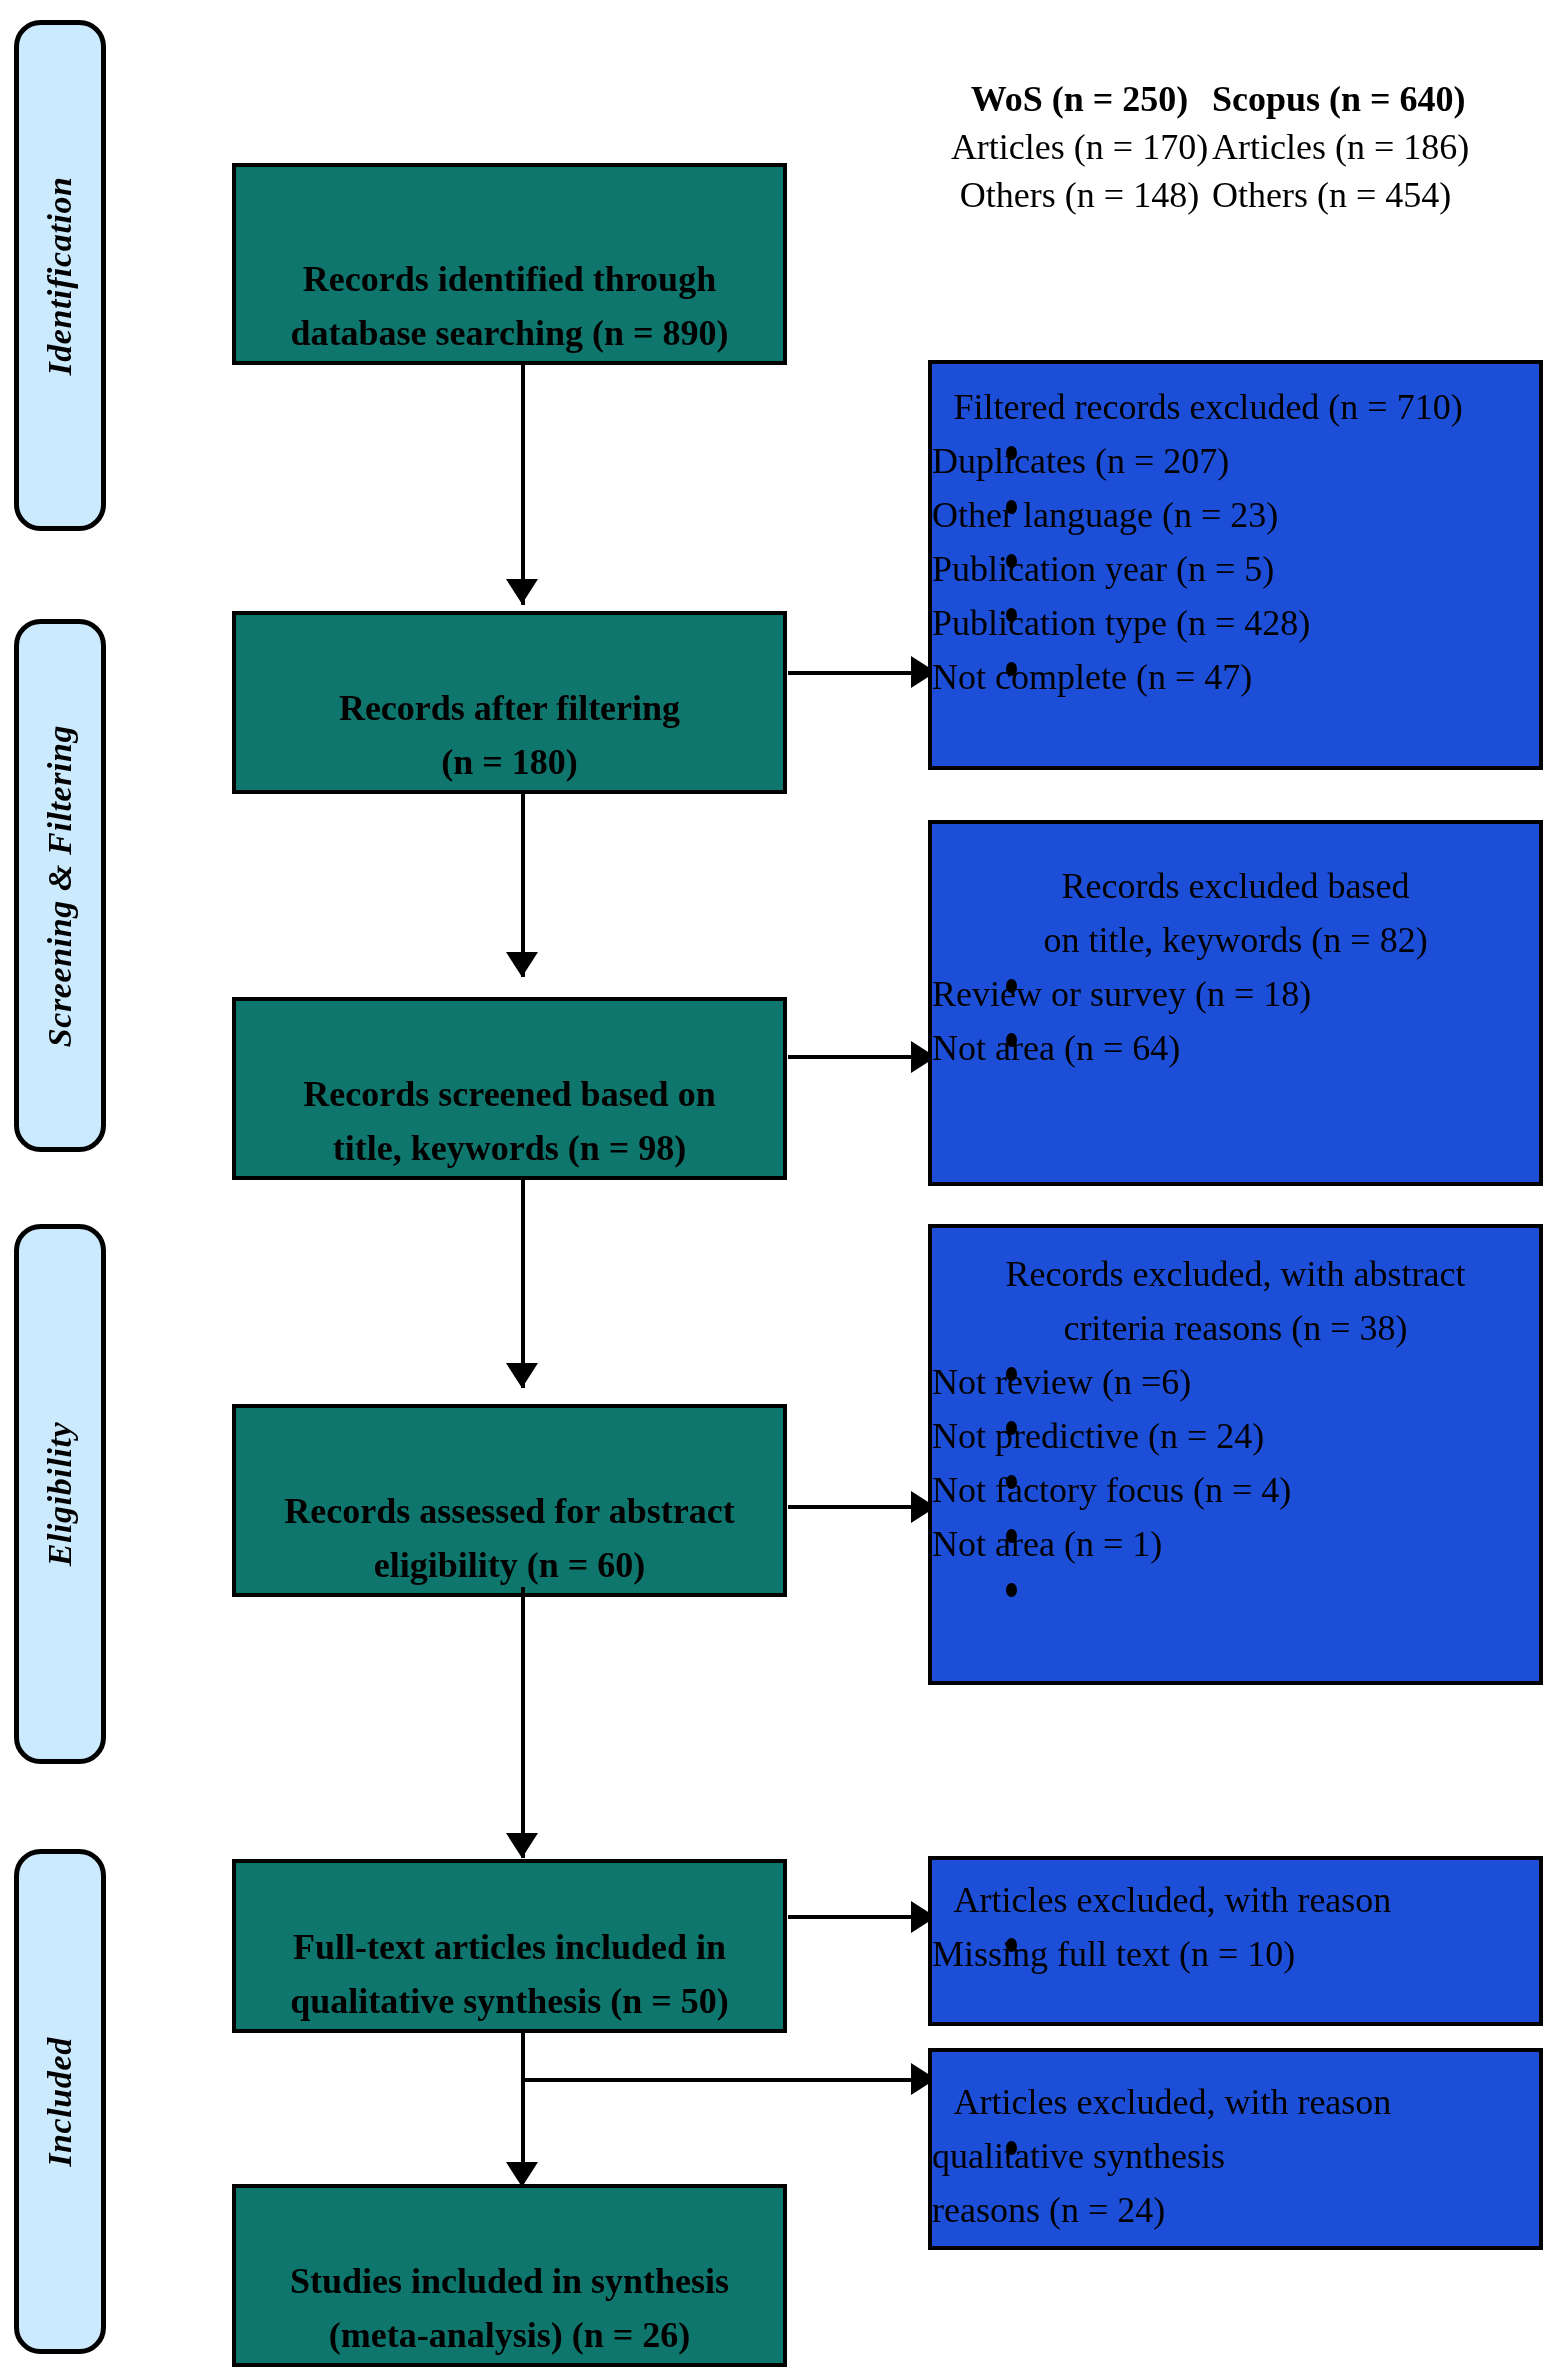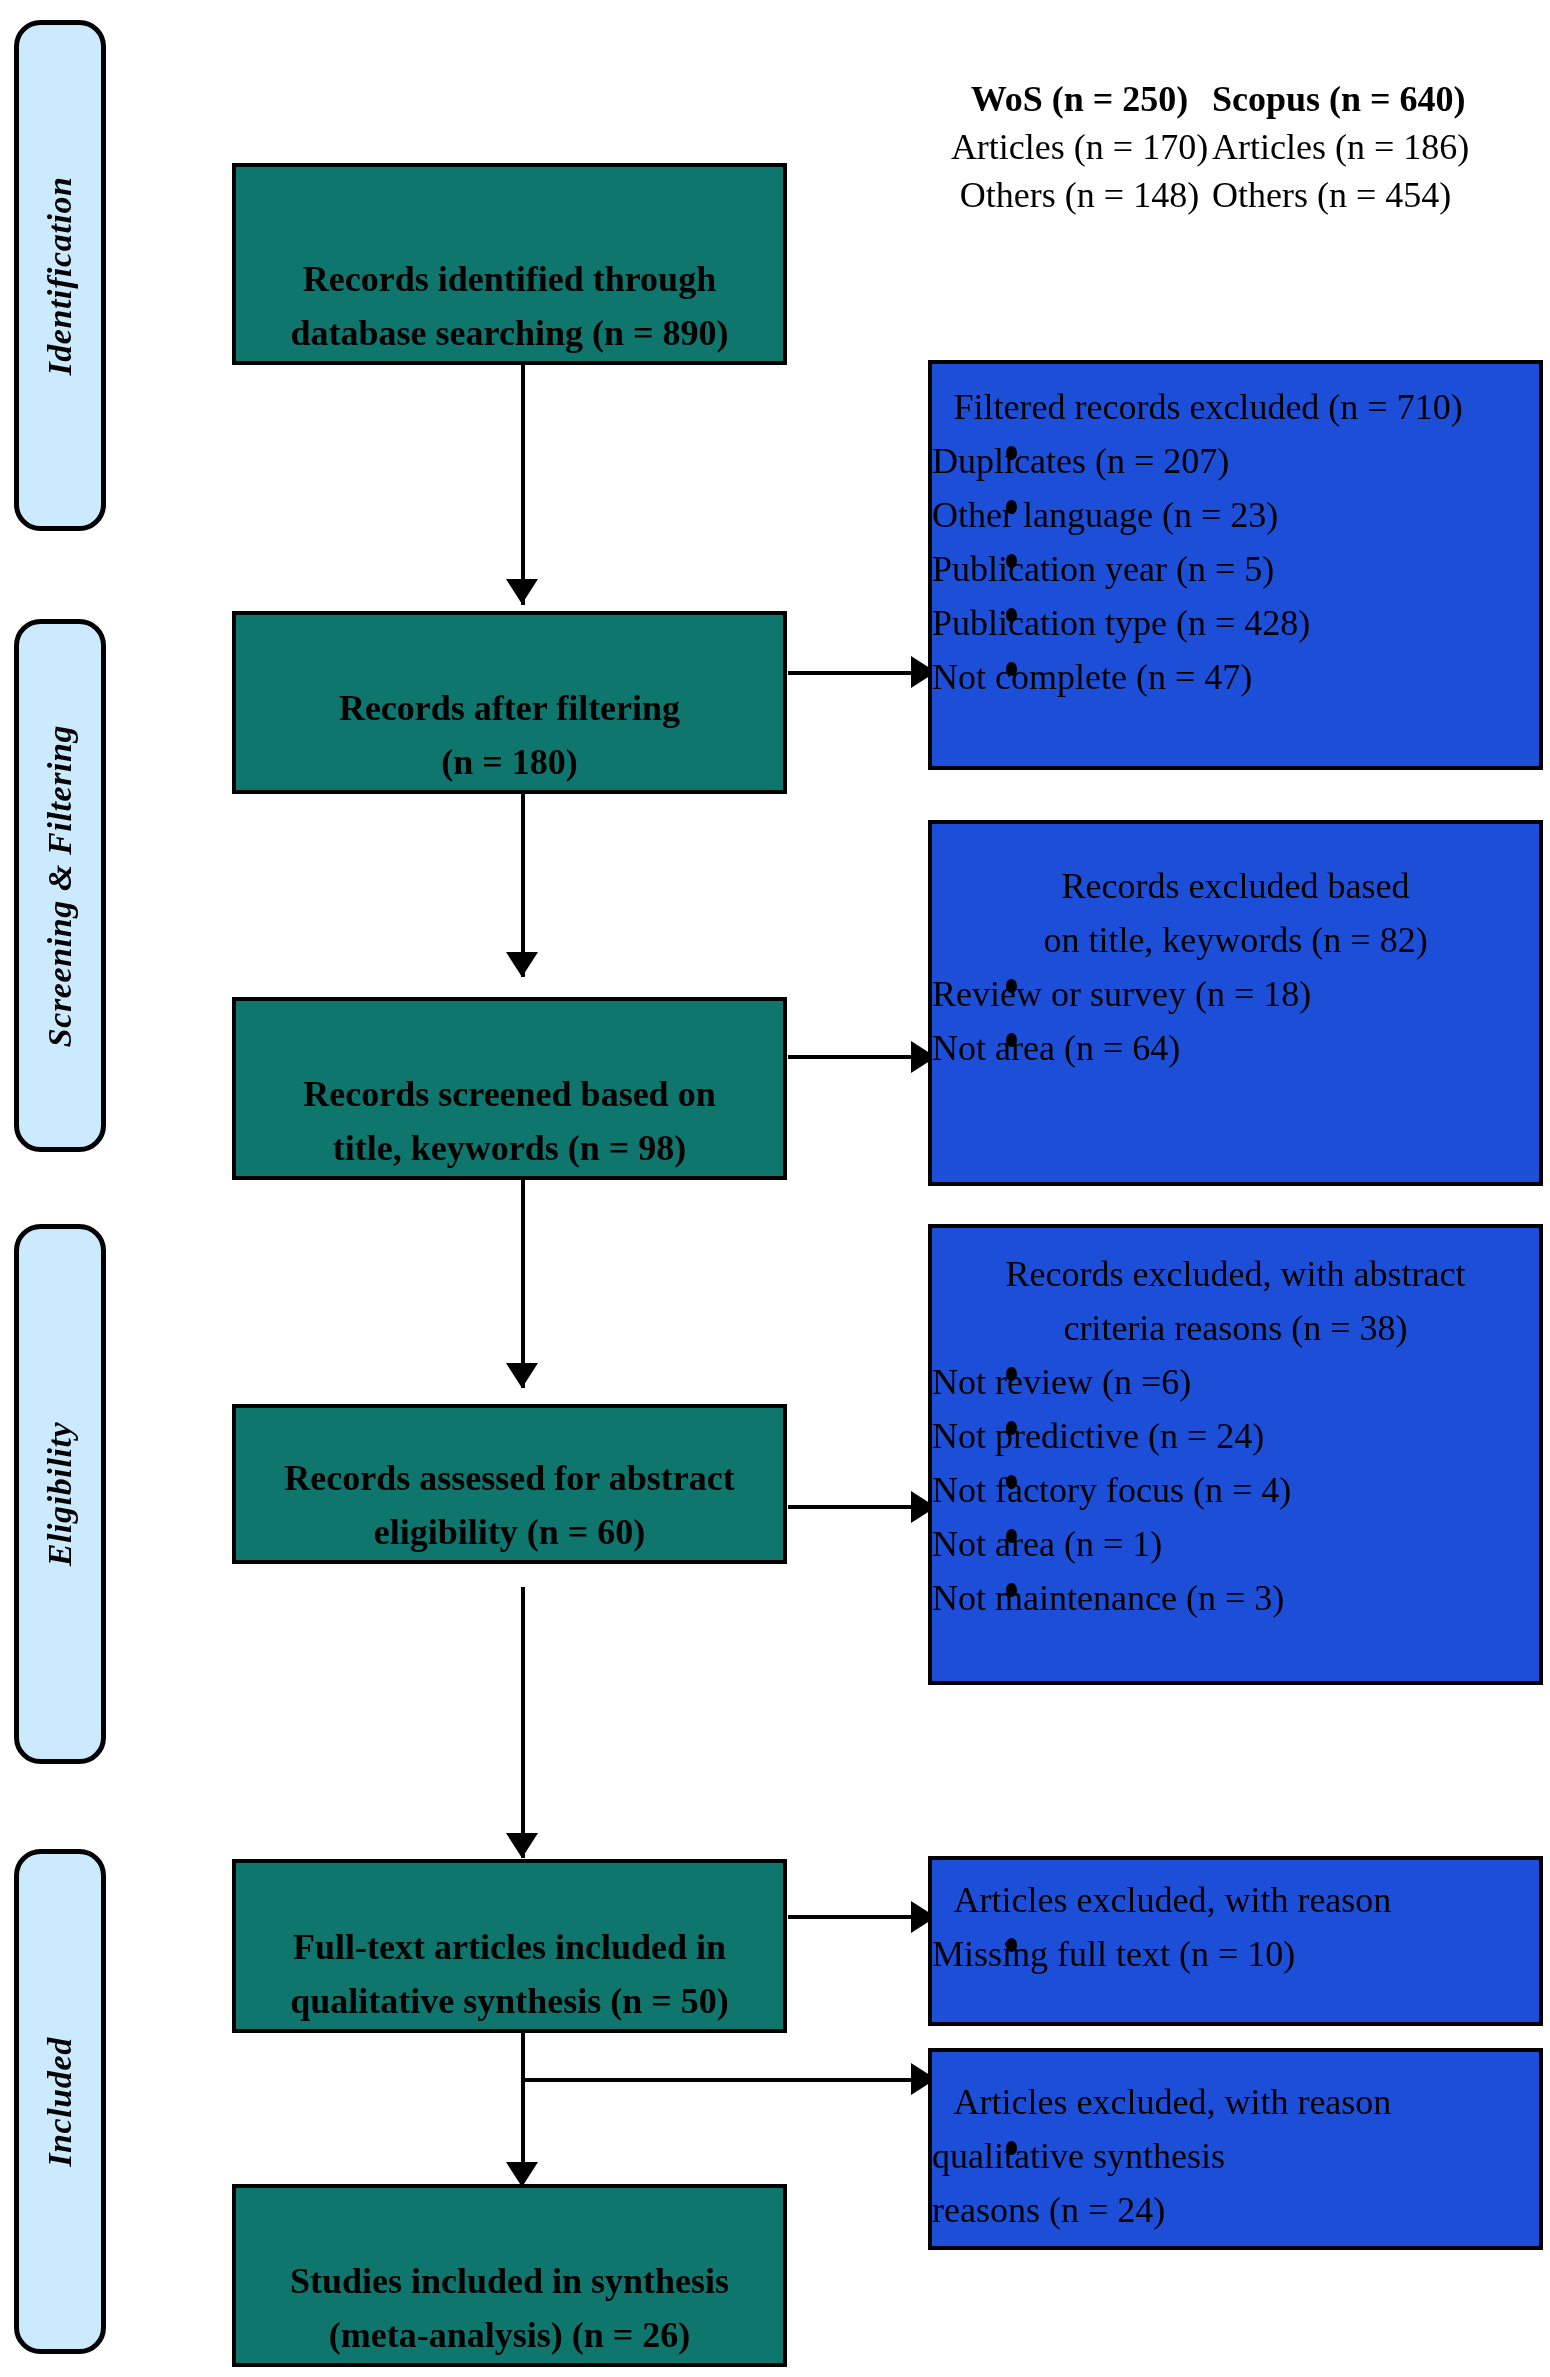--- a/index.html
+++ b/index.html
@@ -208,21 +208,21 @@
       <li>
           <span class="bullet"></span>
           <span class="li-text">Not area (n = 64)</span>
         </li>
     </ul>
   </div>
 
   <div class="vline" style="left:521px;top:1180px;height:208px;"></div>
   <div class="arrow-down" style="left:506px;top:1363px;"></div>
 
-  <div class="box bold" style="left:232px;top:1404px;width:555px;height:160px;">
+  <div class="box bold" style="left:232px;top:1404px;width:555px;height:193px;">
     <div class="box-line">Records assessed for abstract</div>
     <div class="box-line">eligibility (n = 60)</div>
   </div>
 
   <div class="hline" style="left:788px;top:1505px;width:136px;"></div>
   <div class="arrow-right" style="left:911px;top:1491px;"></div>
 
   <div class="exbox" style="left:928px;top:1224px;width:615px;height:461px;padding-top:19px;">
     <div class="ex-head">Records excluded, with abstract</div>
     <div class="ex-head">criteria reasons (n = 38)</div>
@@ -238,21 +238,20 @@
       <li>
           <span class="bullet"></span>
           <span class="li-text">Not factory focus (n = 4)</span>
         </li>
       <li>
           <span class="bullet"></span>
           <span class="li-text">Not area (n = 1)</span>
         </li>
       <li>
           <span class="bullet"></span>
-          <span class="li-text">Not maintenance (n = 3)</span>
         </li>
     </ul>
   </div>
 
   <div class="vline" style="left:521px;top:1587px;height:271px;"></div>
   <div class="arrow-down" style="left:506px;top:1833px;"></div>
 
   <div class="box bold" style="left:232px;top:1859px;width:555px;height:174px;">
     <div class="box-line">Full-text articles included in</div>
     <div class="box-line">qualitative synthesis (n = 50)</div>

